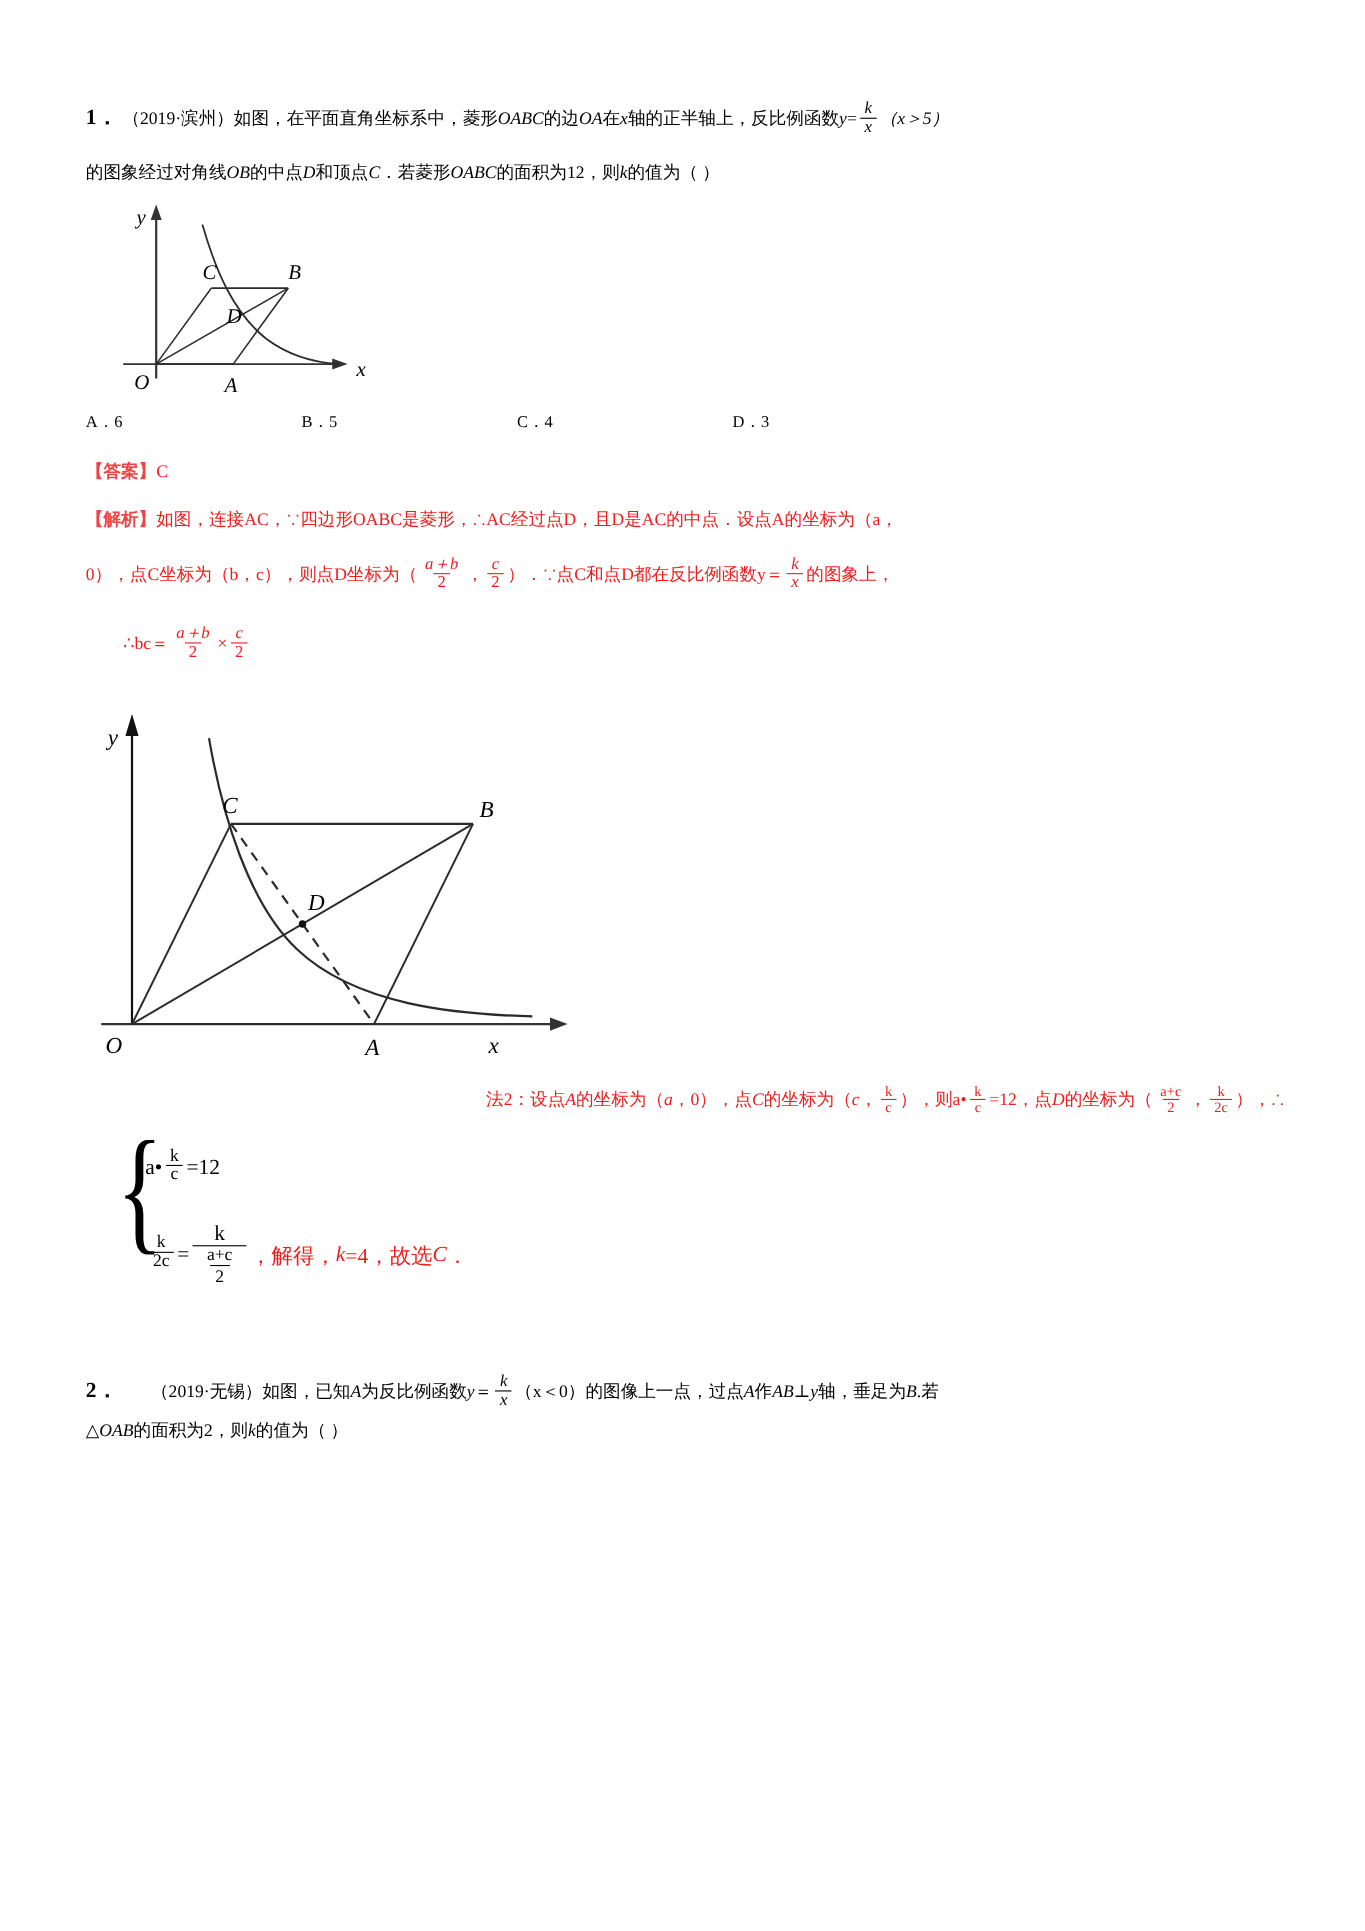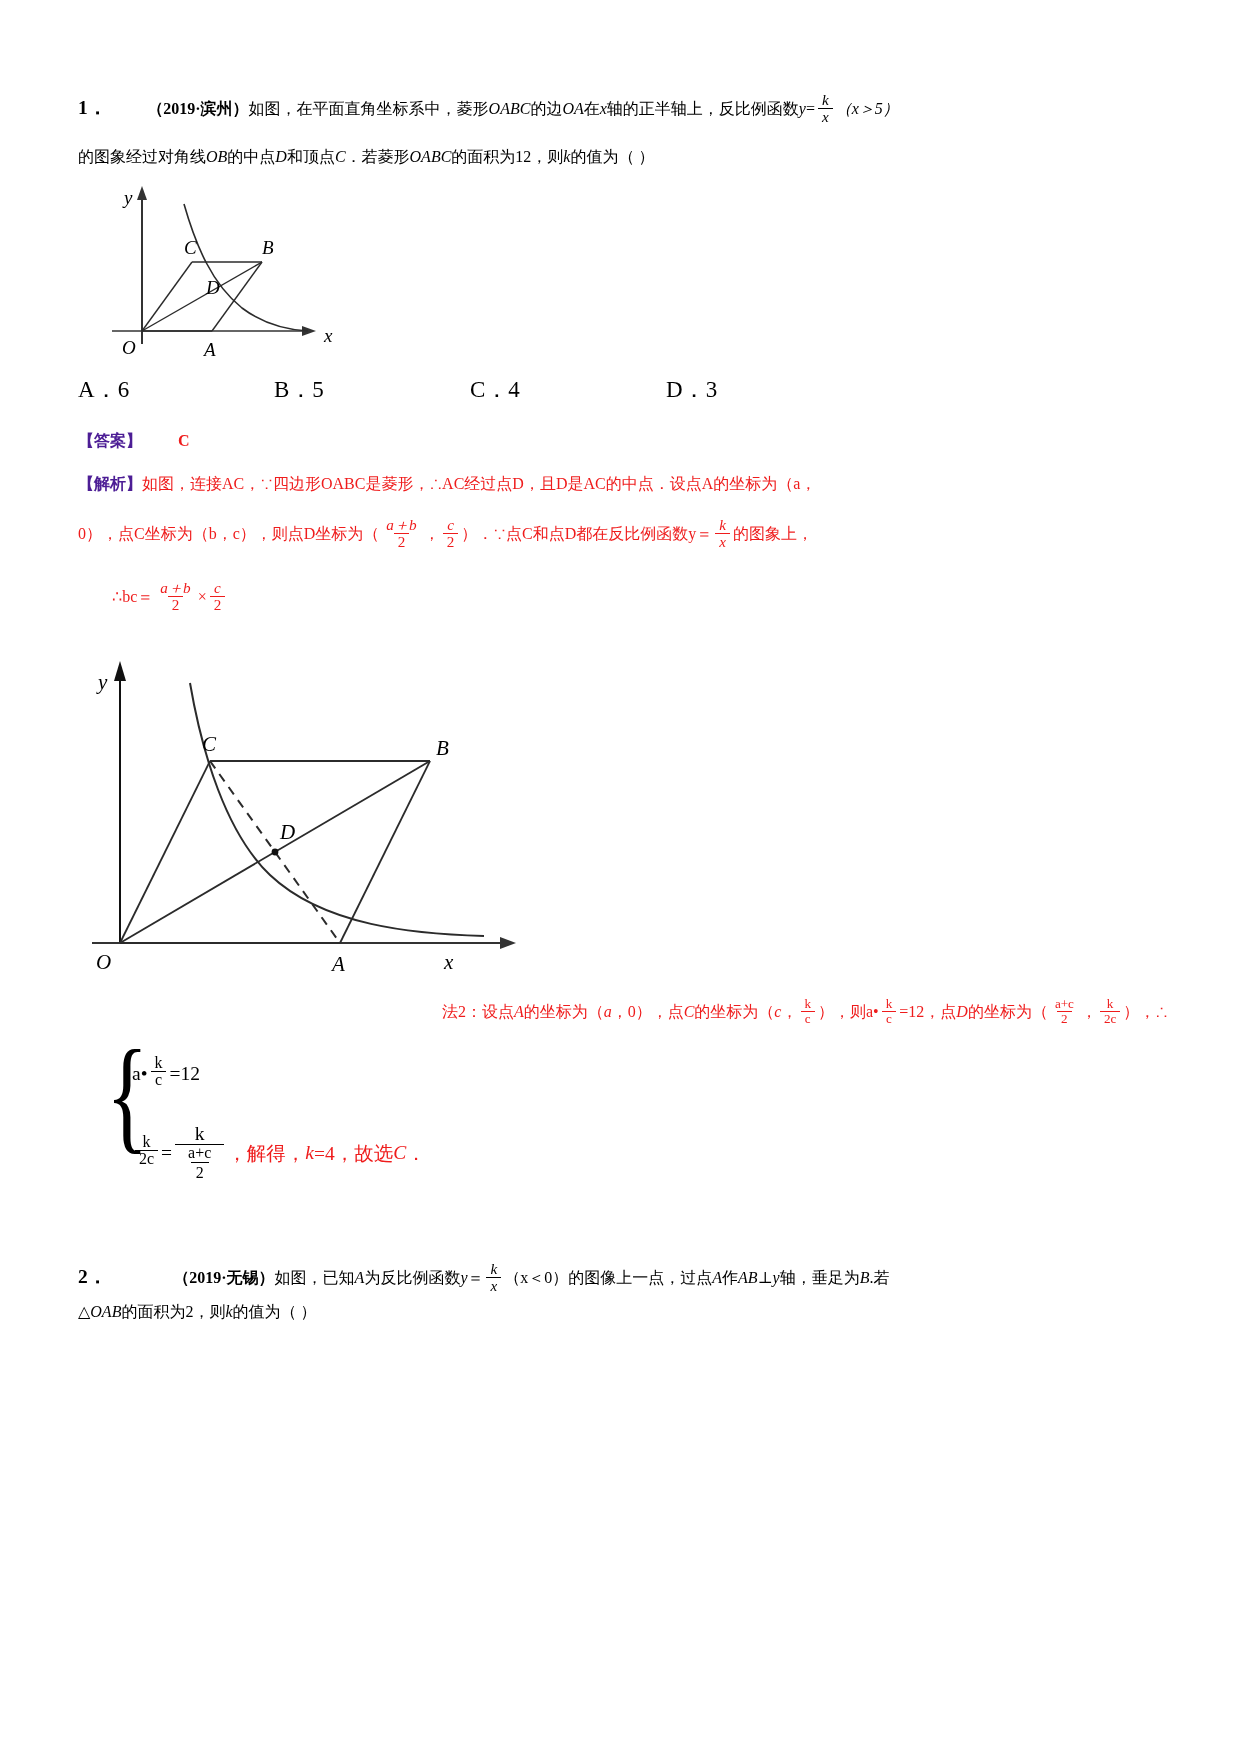--- a/index.html
+++ b/index.html
@@ -22,21 +22,21 @@
     box-sizing: border-box;
   }
   .content {
     position: absolute;
     left: 78px;
     top: 88px;
     width: 1090px;
   }
   .red { color: #ef1c1c; }
   .it { font-style: italic; }
-  .bold { font-weight: bold; margin-left: 36px; }
+  .bold { font-weight: normal; }
   .mi { font-style: italic; font-family: "Liberation Serif", serif; }
 
   
   .frac {
     display: inline-flex;
     flex-direction: column;
     align-items: center;
     vertical-align: middle;
     margin: 0 3px;
     line-height: 1.05;
@@ -53,30 +53,30 @@
     font-size: 19.5px;
   }
 
   
   .prow { display: block; margin-bottom: 4px; }
   .tall { line-height: 2.6; }
 
   
   .options {
     display: flex;
-    font-size: 23px;
+    font-size: 15px;
     margin-top: 6px;
   }
   .options .opt { }
   .opt-a { width: 196px; }
   .opt-b { width: 196px; }
   .opt-c { width: 196px; }
 
   
-  .tag { font-weight: bold; color: #4c1d95; }
+  .tag { font-weight: bold; color: #ef4444; }
 
   
   .fig { position: relative; }
   .fig svg { display: block; }
   .fig .lbl {
     font-family: "Liberation Serif", serif;
     font-style: italic;
     font-size: 21px;
     fill: #000;
   }

